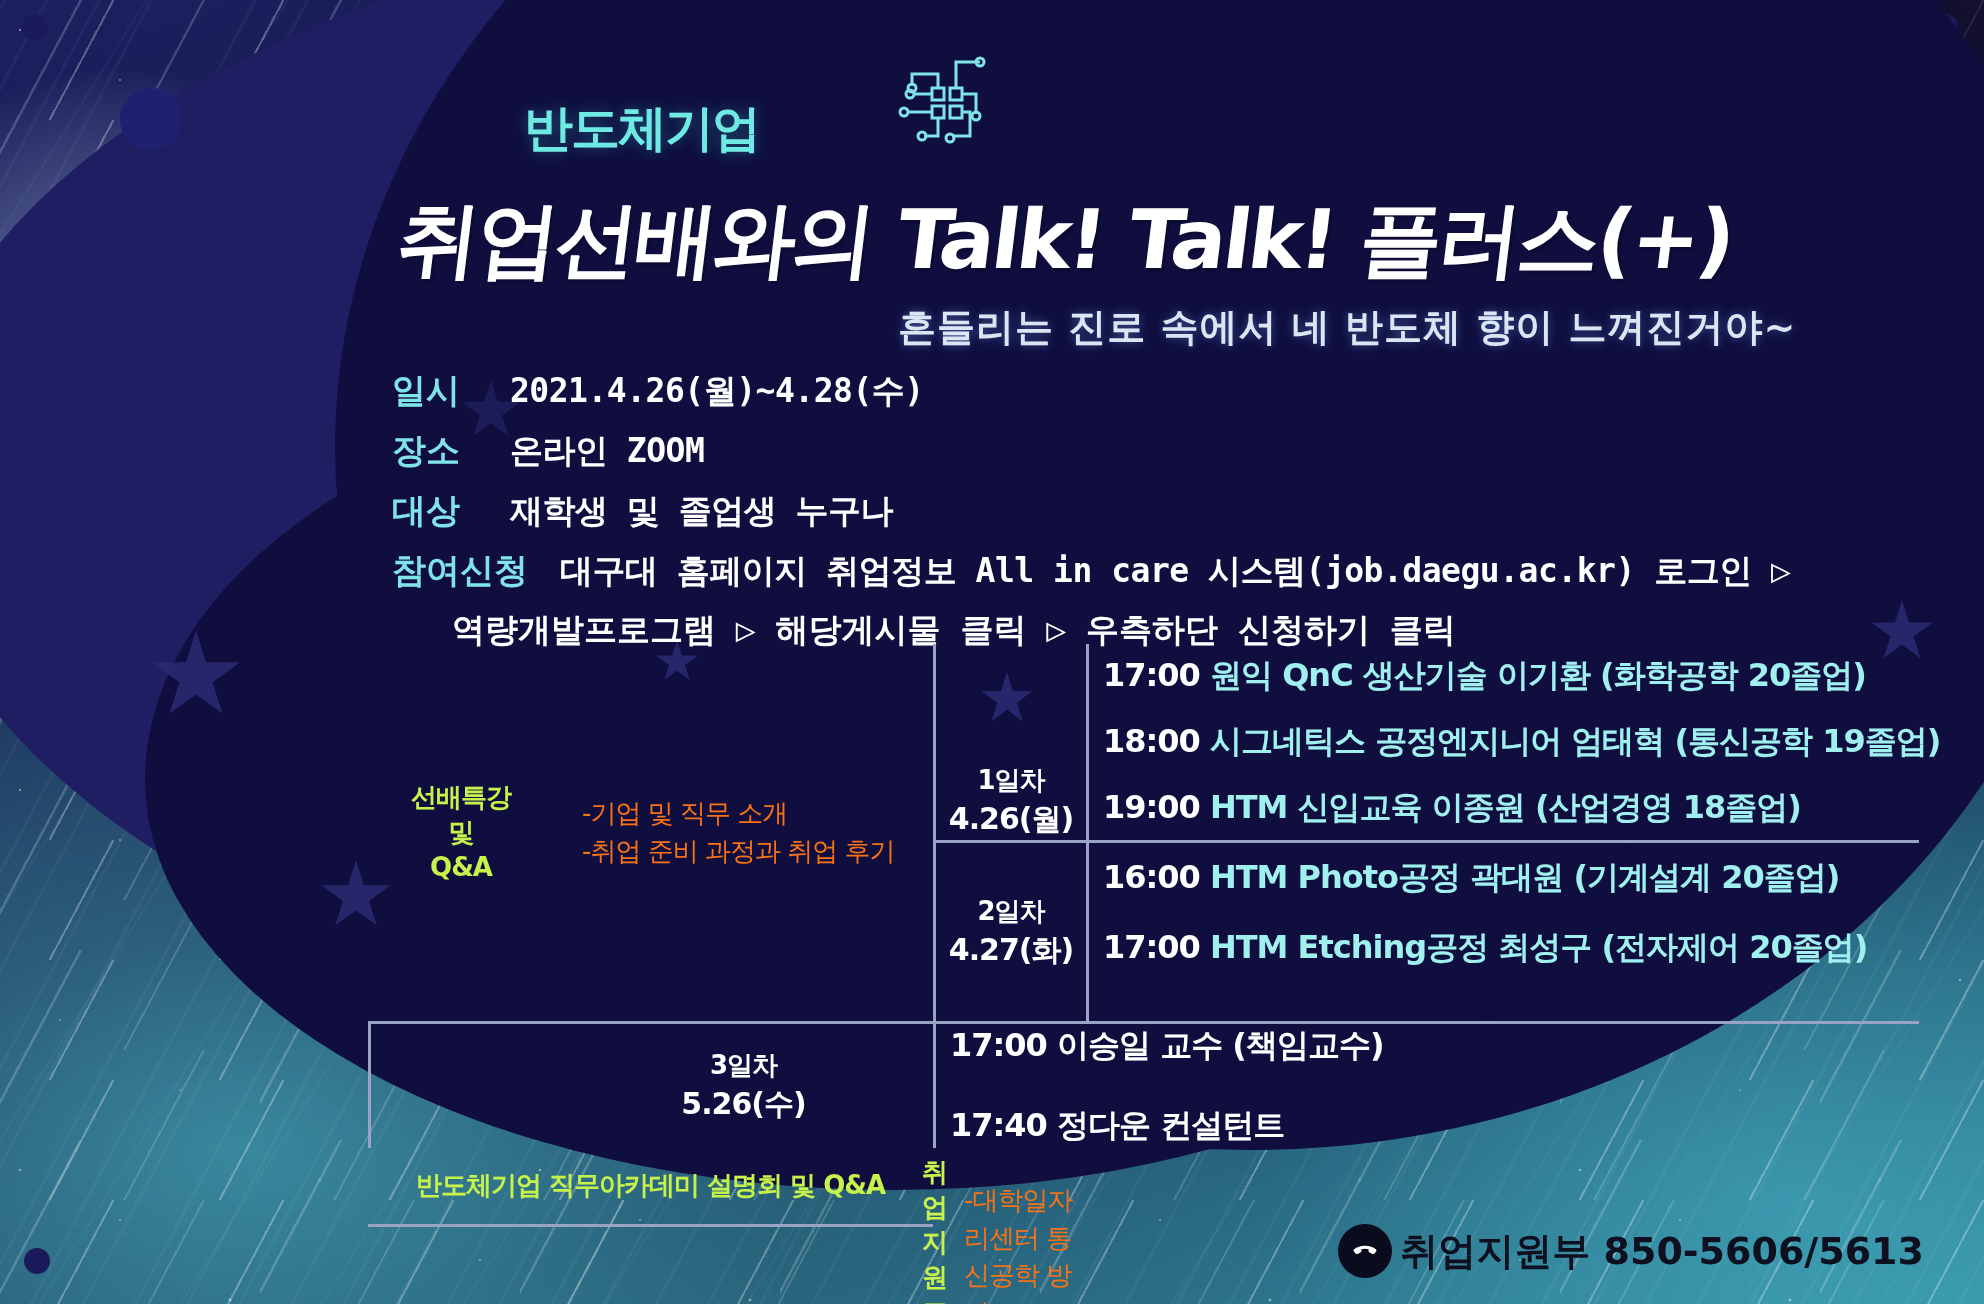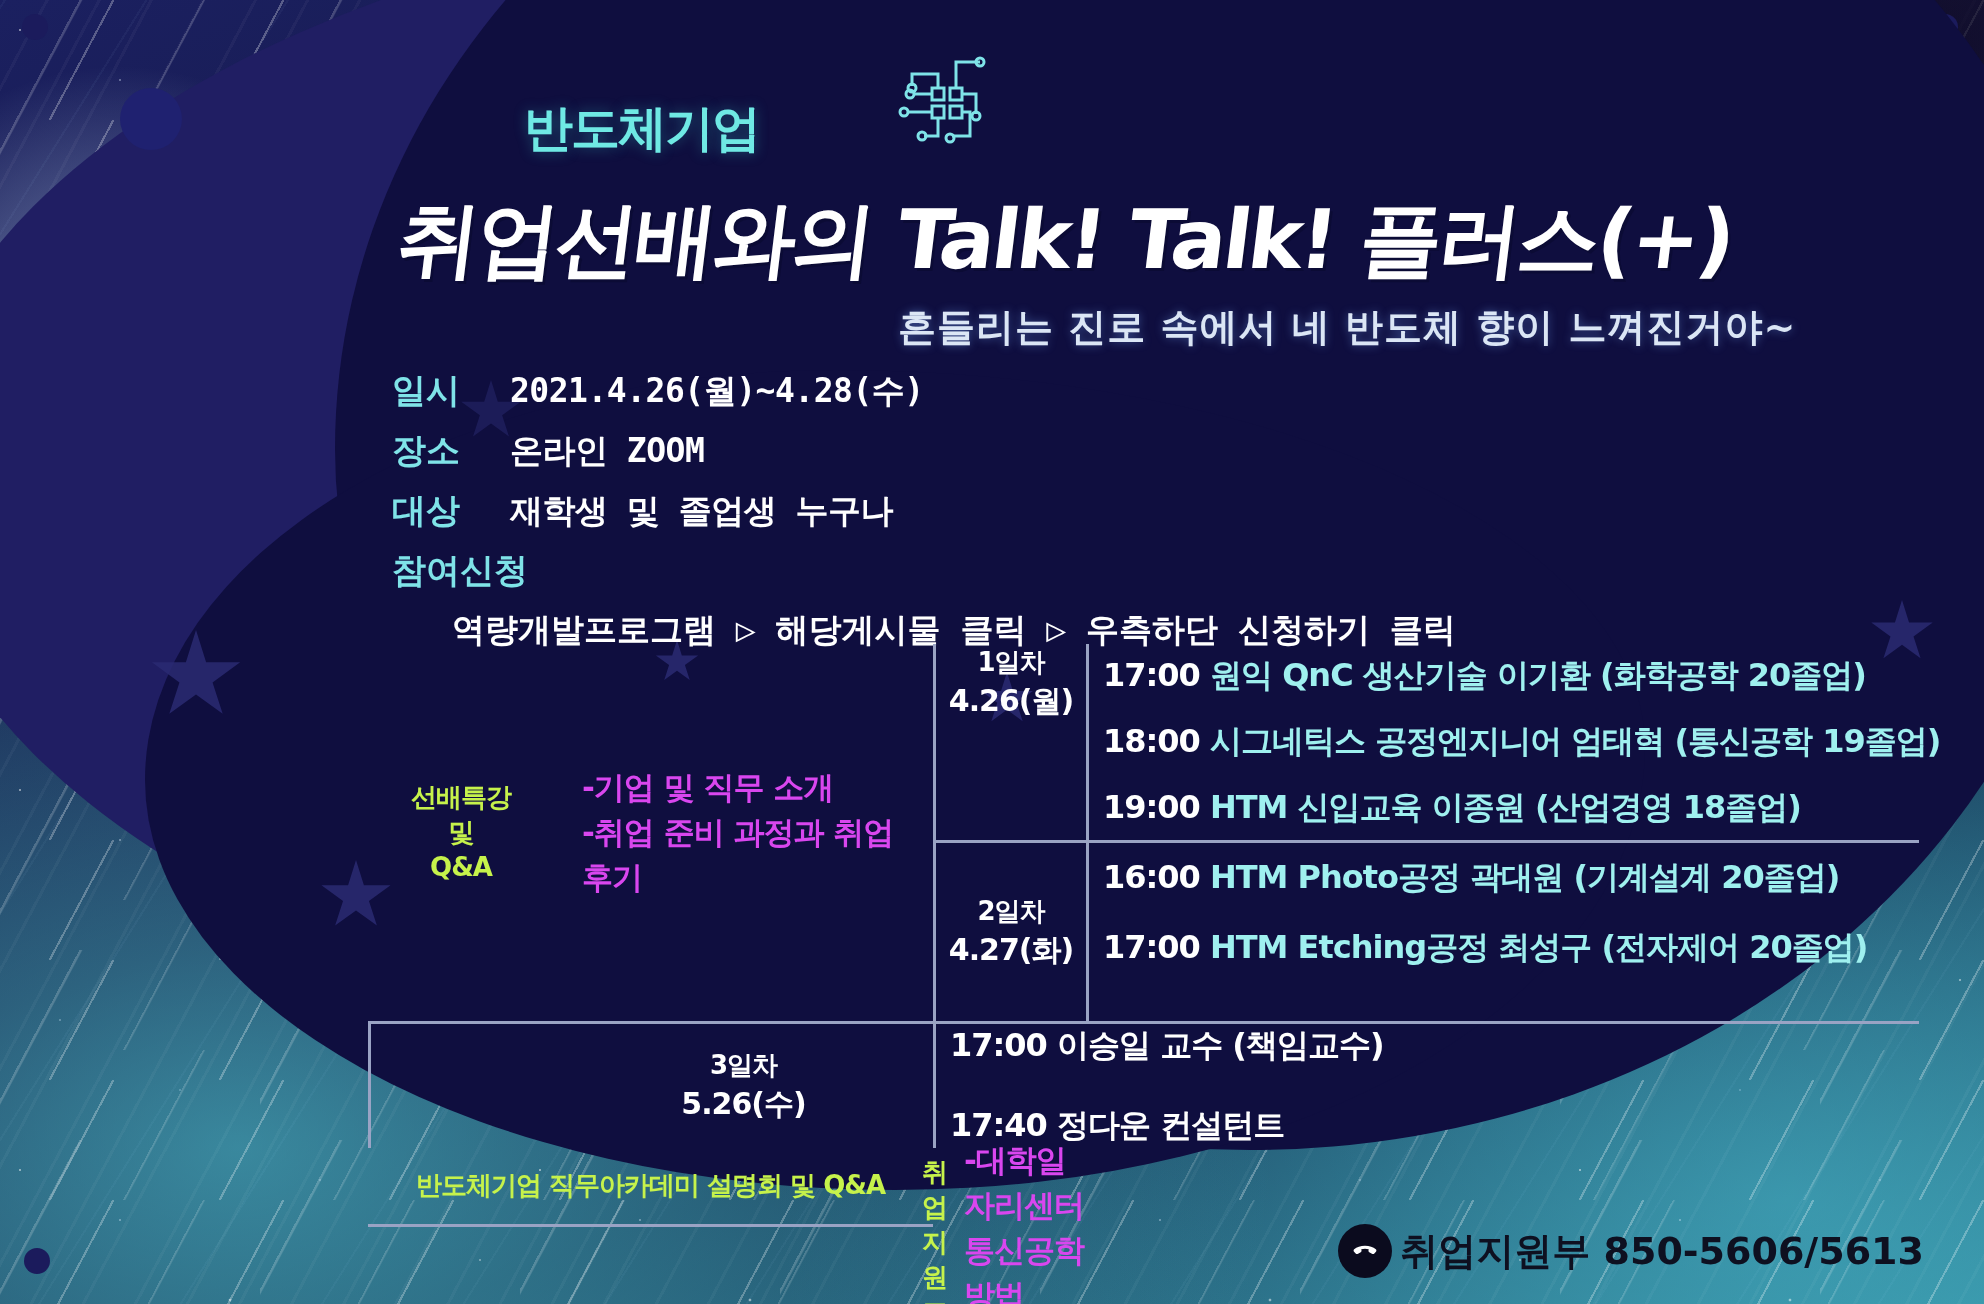--- a/index.html
+++ b/index.html
@@ -202,23 +202,23 @@
 
   .cat {
     color: #c6f24b;
     font-size: 26px;
     font-weight: 700;
     line-height: 1.35;
     text-align: center;
     letter-spacing: -1px;
   }
   .desc {
-    color: #d946ef;
-    font-size: 31px;
-    font-weight: 700;
+    color: #f97316;
+    font-size: 26px;
+    font-weight: 400;
     line-height: 1.45;
     letter-spacing: -1px;
   }
   .day {
     color: #ffffff;
     font-size: 30px;
     font-weight: 700;
     text-align: center;
     line-height: 1.4;
     letter-spacing: -1px;
@@ -331,20 +331,21 @@
       <div class="info-row">
         <span class="info-label">장소</span>
         <span class="info-value">온라인 ZOOM</span>
       </div>
       <div class="info-row">
         <span class="info-label">대상</span>
         <span class="info-value">재학생 및 졸업생 누구나</span>
       </div>
       <div class="info-row">
         <span class="info-label wide">참여신청</span>
+        <span class="info-value">대구대 홈페이지 취업정보 All in care 시스템(job.daegu.ac.kr) 로그인 ▷</span>
       </div>
       <div class="info-cont">역량개발프로그램 ▷ 해당게시물 클릭 ▷ 우측하단 신청하기 클릭</div>
     </div>
 
     <div class="table-wrap">
 
       <div class="grid">
 
         <div class="cell" style="grid-row: 1 / span 3; display:flex; align-items:center; justify-content:center;">
           <div class="cat">
@@ -356,21 +357,21 @@
 
         <div class="cell" style="grid-row: 1 / span 3; display:flex; align-items:center; padding-left:28px;">
           <div class="desc">
             <div>-기업 및 직무 소개</div>
             <div>-취업 준비 과정과 취업 후기</div>
           </div>
         </div>
 
         <div class="vline" style="grid-row: 1 / span 3;"></div>
 
-        <div class="cell" style="display:flex; align-items:flex-start; justify-content:center; height:196px;">
+        <div class="cell" style="display:flex; align-items:flex-end; justify-content:center; height:196px;">
           <div class="day">
             <div class="num">1일차</div>
             <div>4.26(월)</div>
           </div>
         </div>
         <div class="vline"></div>
         <div class="cell" style="display:flex; flex-direction:column; justify-content:center; gap:22px; height:196px;">
           <div class="sess">
             <span class="t">17:00</span>
             <span class="d">원익 QnC 생산기술 이기환 (화학공학 20졸업)</span>

